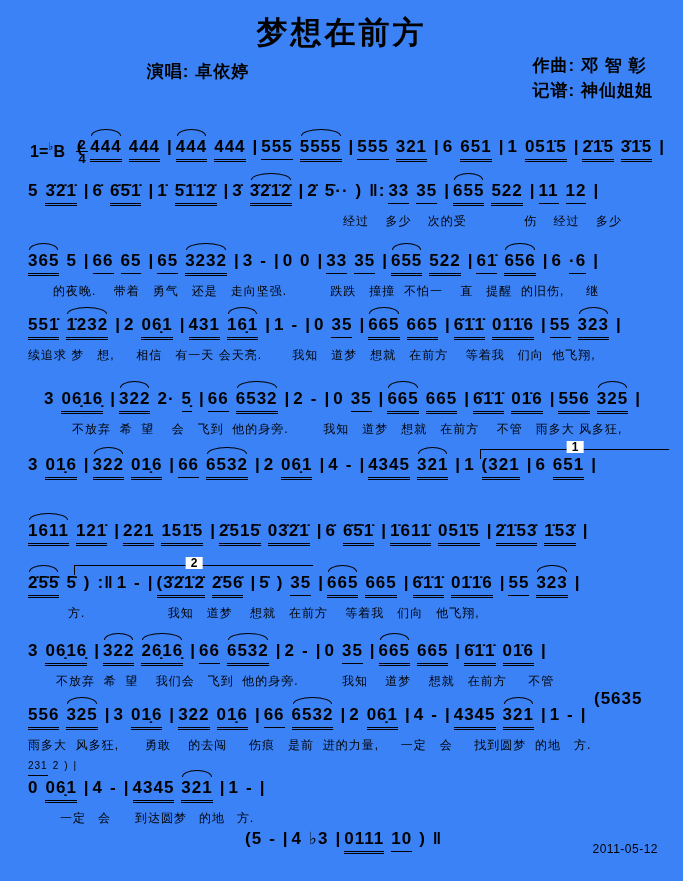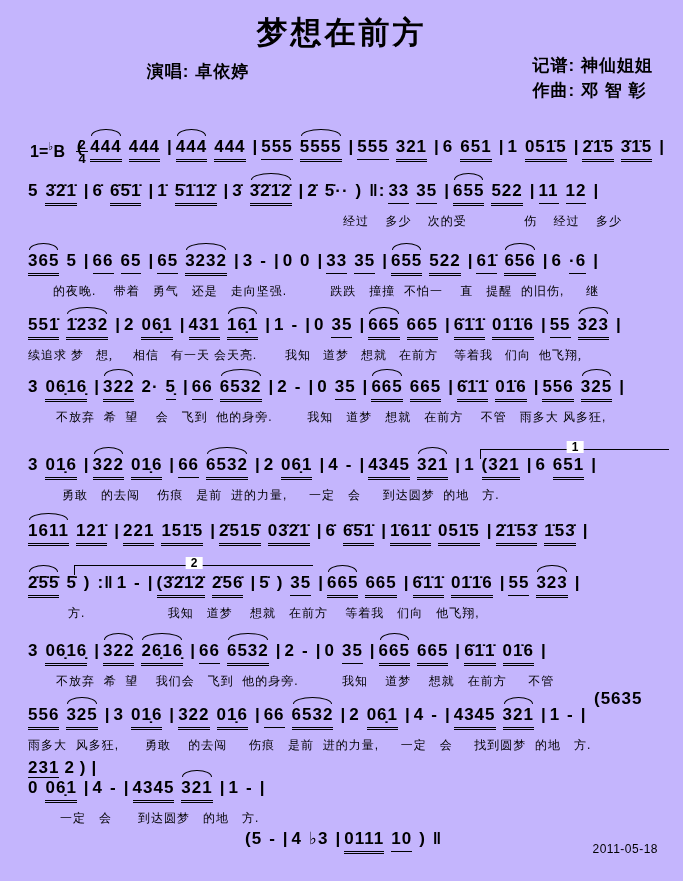--- a/index.html
+++ b/index.html
@@ -1,18 +1,18 @@
 <!DOCTYPE html>
 <html><head>
 <meta charset="utf-8">
 <style>
   html,body { margin:0; padding:0; background:#e8e8e8; }
   .page {
     position:relative; width:683px; height:881px; margin:0 auto;
-    background:#c4b5fd; color:#000;
+    background:#3b82f6; color:#000;
     font-family:"Liberation Sans","DejaVu Sans",sans-serif;
     overflow:hidden;
   }
   .title {
     position:absolute; top:12px; left:0; width:100%;
     text-align:center; font-size:31px; font-weight:bold; letter-spacing:3px;
   }
   .singer {
     position:absolute; top:60px; left:0; width:58%;
     text-align:center; font-size:17px; font-weight:bold; letter-spacing:1px;
@@ -45,21 +45,21 @@
   .tok.u2 { border-bottom:3px double #000; padding-bottom:1px; }
   .tok.arc::before {
     content:""; position:absolute; left:1px; right:1px; top:-7px; height:6px;
     border:1.2px solid #000; border-bottom:none;
     border-radius:50% 50% 0 0 / 100% 100% 0 0;
   }
   .lyrics-row {
     margin-top:5px; font-size:12px; white-space:pre; letter-spacing:1px;
   }
   .pre-row {
-    height:19px; font-size:17px; font-weight:bold; white-space:pre; letter-spacing:1px;
+    height:19px; font-size:10px; font-weight:normal; white-space:pre; letter-spacing:1px;
   }
   .pre-row .tok { margin-right:5px; line-height:16px; }
   .volta {
     position:absolute; border-top:1.2px solid #000; border-left:1.2px solid #000;
     height:9px; top:-5px;
   }
   .volta .vlabel {
     position:absolute; top:-9px; left:50%; transform:translateX(-50%);
     background:#fff; padding:0 5px; font-size:12px; font-weight:bold; line-height:12px;
   }
@@ -68,55 +68,55 @@
   }
   .date {
     position:absolute; top:842px; right:25px; font-size:12px; letter-spacing:0.5px;
   }
 
   
   .s1  { top:136px;text-align:right; }
   .s2  { top:180px; }
   .s3  { top:250px; }
   .s4  { top:314px; }
-  .s5  { top:376px; }
+  .s5  { top:388px;margin-left:16px; }
   .s6  { top:454px; }
   .s7  { top:520px; }
   .s8  { top:572px; }
   .s9  { top:640px; }
   .s10 { top:704px; }
   .s11 { top:758px; }
   .s12 { top:828px; left:245px; }
 
   
   .s2  .lyrics-row { padding-left:315px;font-family:Liberation Mono, monospace; }
   .s3  .lyrics-row { padding-left:25px; }
-  .s4  .lyrics-row { padding-left:0;font-family:Liberation Serif, serif; }
+  .s4  .lyrics-row { padding-left:0; }
   .s5  .lyrics-row { padding-left:28px; }
   .s6  .lyrics-row { padding-left:34px; }
   .s8  .lyrics-row { padding-left:40px; }
   .s9  .lyrics-row { padding-left:28px; }
   .s10 .lyrics-row { padding-left:0; }
-  .s11 .lyrics-row { padding-left:32px; }
+  .s11 .lyrics-row { padding-left:32px;font-family:Liberation Serif, serif; }
 
   .s6 .volta { left:452px; width:188px; }
   .s8 .volta { left:46px; width:238px; top:-7px; }
   .s10 .sup-notes { left:566px; }
 </style>
 </head>
 <body>
 
 <div class="page">
 
   <div class="title">梦想在前方</div>
   <div class="singer">演唱: 卓依婷</div>
 
   <div class="credits">
+    <div>作曲: 邓 智 彰</div>
     <div>记谱: 神仙姐姐</div>
-    <div>作曲: 邓 智 彰</div>
   </div>
 
   <div class="keysig">
     <span>1=</span><span class="flat">♭</span><span>B</span>
     <span class="frac">
       <div class="num">2</div>
       <div>4</div>
     </span>
   </div>
 
@@ -143,21 +143,20 @@
     <div class="notes-row"><span class="tok">3</span><span class="tok u2">06̣16̣</span><span class="tok bar">|</span><span class="tok u2 arc">322</span><span class="tok">2·</span><span class="tok u1">5̣</span><span class="tok bar">|</span><span class="tok u1">66</span><span class="tok u2 arc">6532</span><span class="tok bar">|</span><span class="tok">2</span><span class="tok">-</span><span class="tok bar">|</span><span class="tok">0</span><span class="tok u1">35</span><span class="tok bar">|</span><span class="tok u2 arc">665</span><span class="tok u2">665</span><span class="tok bar">|</span><span class="tok u2">6̇1̇1̇</span><span class="tok u2">01̇6</span><span class="tok bar">|</span><span class="tok u2">556</span><span class="tok u2 arc">325</span><span class="tok bar">|</span></div>
     <div class="lyrics-row">不放弃  希  望    会   飞到  他的身旁.        我知   道梦   想就   在前方    不管   雨多大 风多狂,</div>
   </div>
 
   <div class="system s6">
     <div class="notes-row">
     <span class="tok">3</span><span class="tok u2">01̣6</span><span class="tok bar">|</span><span class="tok u2 arc">322</span><span class="tok u2">01̣6</span><span class="tok bar">|</span><span class="tok u1">66</span><span class="tok u2 arc">6532</span><span class="tok bar">|</span><span class="tok">2</span><span class="tok u2">06̣1</span><span class="tok bar">|</span><span class="tok">4</span><span class="tok">-</span><span class="tok bar">|</span><span class="tok u2">4345</span><span class="tok u2 arc">321</span><span class="tok bar">|</span><span class="tok">1</span><span class="tok u2">(321</span><span class="tok bar">|</span><span class="tok">6</span><span class="tok u2">651</span><span class="tok bar">|</span></div>
     <div class="volta">
       <span class="vlabel">1</span>
     </div>
-    <div class="lyrics-row">勇敢   的去闯    伤痕   是前  进的力量,     一定   会     到达圆梦  的地   方.</div>
   </div>
 
   <div class="system s7">
     <div class="notes-row"><span class="tok u2 arc">1611</span><span class="tok u2">121̇</span><span class="tok bar">|</span><span class="tok u2">221</span><span class="tok u2">151̇5</span><span class="tok bar">|</span><span class="tok u2">2̇515̇</span><span class="tok u2">03̇2̇1̇</span><span class="tok bar">|</span><span class="tok">6̇</span><span class="tok u2">6̇5̇1̇</span><span class="tok bar">|</span><span class="tok u2">1̇611̇</span><span class="tok u2">051̇5</span><span class="tok bar">|</span><span class="tok u2">2̇1̇53̇</span><span class="tok u2">1̇53̇</span><span class="tok bar">|</span></div>
   </div>
 
   <div class="system s8">
     <div class="notes-row"><span class="tok u2 arc">2̇5̇5̇</span><span class="tok">5̇</span><span class="tok">)</span><span class="tok bar">:‖</span><span class="tok">1</span><span class="tok">-</span><span class="tok bar">|</span><span class="tok u2">(3̇2̇1̇2̇</span><span class="tok u2">2̇56̇</span><span class="tok bar">|</span><span class="tok">5̇</span><span class="tok">)</span><span class="tok u1">35</span><span class="tok bar">|</span><span class="tok u2 arc">665</span><span class="tok u2">665</span><span class="tok bar">|</span><span class="tok u2">6̇1̇1̇</span><span class="tok u2">01̇1̇6</span><span class="tok bar">|</span><span class="tok u1">55</span><span class="tok u2 arc">323</span><span class="tok bar">|</span></div>
     <div class="volta">
       <span class="vlabel">2</span>
@@ -179,15 +178,15 @@
   <div class="system s11">
     <div class="pre-row"><span class="tok u1">231</span><span class="tok">2</span><span class="tok">)</span><span class="tok bar">|</span></div>
     <div class="notes-row"><span class="tok">0</span><span class="tok u2">06̣1</span><span class="tok bar">|</span><span class="tok">4</span><span class="tok">-</span><span class="tok bar">|</span><span class="tok u2">4345</span><span class="tok u2 arc">321</span><span class="tok bar">|</span><span class="tok">1</span><span class="tok">-</span><span class="tok bar">|</span></div>
     <div class="lyrics-row">一定   会      到达圆梦   的地   方.</div>
   </div>
 
   <div class="system s12">
     <div class="notes-row"><span class="tok">(5</span><span class="tok">-</span><span class="tok bar">|</span><span class="tok">4</span><span class="tok">♭3</span><span class="tok bar">|</span><span class="tok u2">0111</span><span class="tok u1">10</span><span class="tok">)</span><span class="tok bar">‖</span></div>
   </div>
 
-  <div class="date">2011-05-18</div>
+  <div class="date">2011-05-12</div>
 
 </div>
 
 </body></html>

